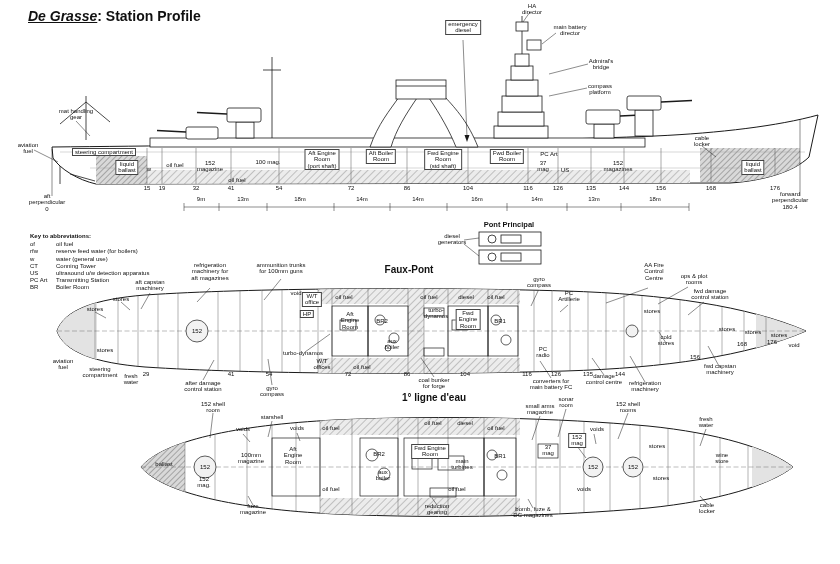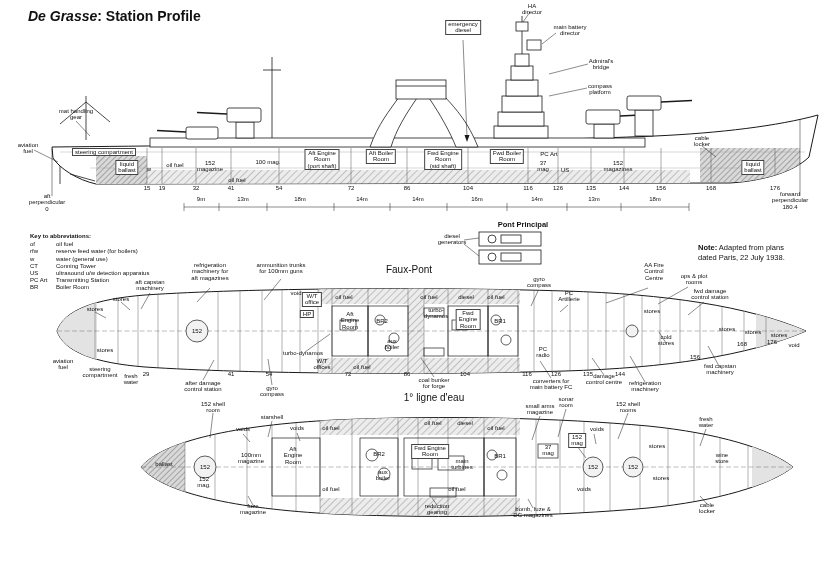--- a/index.html
+++ b/index.html
@@ -3,24 +3,24 @@
 <meta charset="utf-8">
 <style>
   * { margin:0; padding:0; box-sizing:border-box; }
   html,body { background:#ffffff; }
   body { font-family:"Liberation Sans", sans-serif; color:#111; }
   .sheet { position:relative; width:840px; height:564px; background:#fff; overflow:hidden; }
   .sheet > svg { position:absolute; left:0; top:0; }
   .lb { position:absolute; font-size:6px; line-height:1.08; white-space:pre-line; text-align:center;
         transform:translateX(-50%); color:#111; }
   .bx { background:#fff; border:1px solid #444; padding:0 2px; }
-  .sec { position:absolute; font-weight:normal; font-size:10px; transform:translateX(-50%); white-space:nowrap; }
+  .sec { position:absolute; font-weight:bold; font-size:10px; transform:translateX(-50%); white-space:nowrap; }
   .pp-title { position:absolute; font-weight:bold; font-size:7.5px; transform:translateX(-50%); white-space:nowrap; }
   .title { position:absolute; left:28px; top:8px; font-size:14px; font-weight:bold; }
-  .title .it { font-style:italic; }
+  .title .it { font-style:italic;text-decoration:underline; }
   .key { position:absolute; left:30px; top:233px; font-size:6px; line-height:1.2; }
   .key-h { font-weight:bold; margin-bottom:1px; }
   .key-row { display:flex; }
   .key-abbr { width:26px; flex:0 0 26px; }
   .note { position:absolute; left:698px; top:243px; width:134px; font-size:7.5px; line-height:1.3; }
   .note .b { font-weight:bold; }
   .note .t { white-space:pre-line; }
   .row { position:absolute; left:0; top:0; }
 </style>
 </head>
@@ -196,24 +196,22 @@
   <div class="key-row">
         <span class="key-abbr">PC Art</span>
         <span>Transmitting Station</span>
       </div>
   <div class="key-row">
         <span class="key-abbr">BR</span>
         <span>Boiler Room</span>
       </div>
 </div>
 
-<div class="note"><span class="b">Note:</span><span class="t"> Adapted from plans
-dated Paris, 22 July 1938.</span></div>
-
-<div class="pp-title" style="left:523px;top:220px">Pont Principal</div>
+
+<div class="pp-title" style="left:509px;top:220px">Pont Principal</div>
 <div class="lb" style="left:452px;top:233px">diesel
 generators</div>
 
 <div class="sec" style="left:409px;top:264px">Faux-Pont</div>
 <div class="sec" style="left:434px;top:392px">1° ligne d'eau</div>
 
 <div class="lb" style="left:76px;top:108px">mat handling
 gear</div>
 <div class="lb" style="left:28px;top:142px">aviation
 fuel</div>

